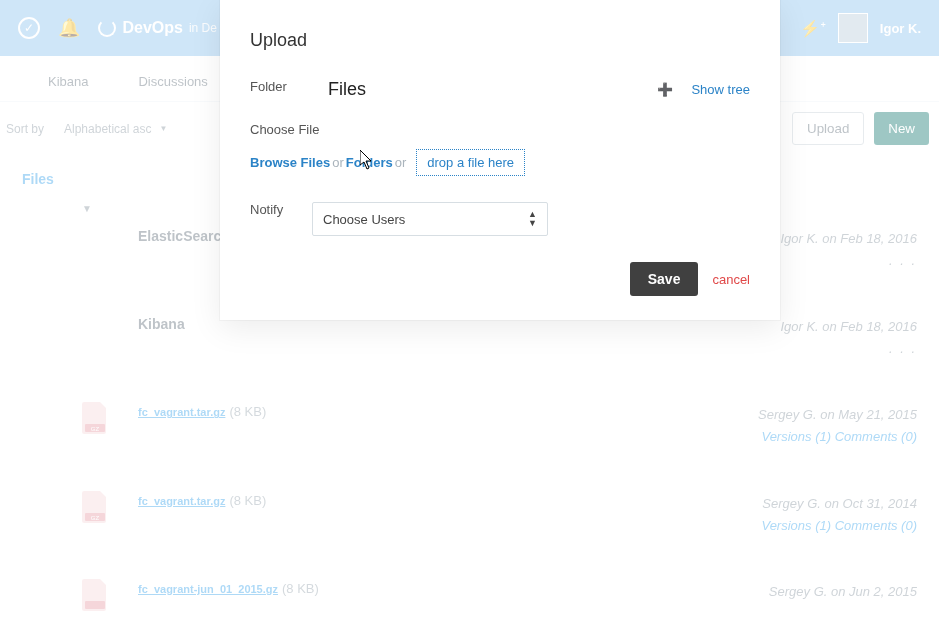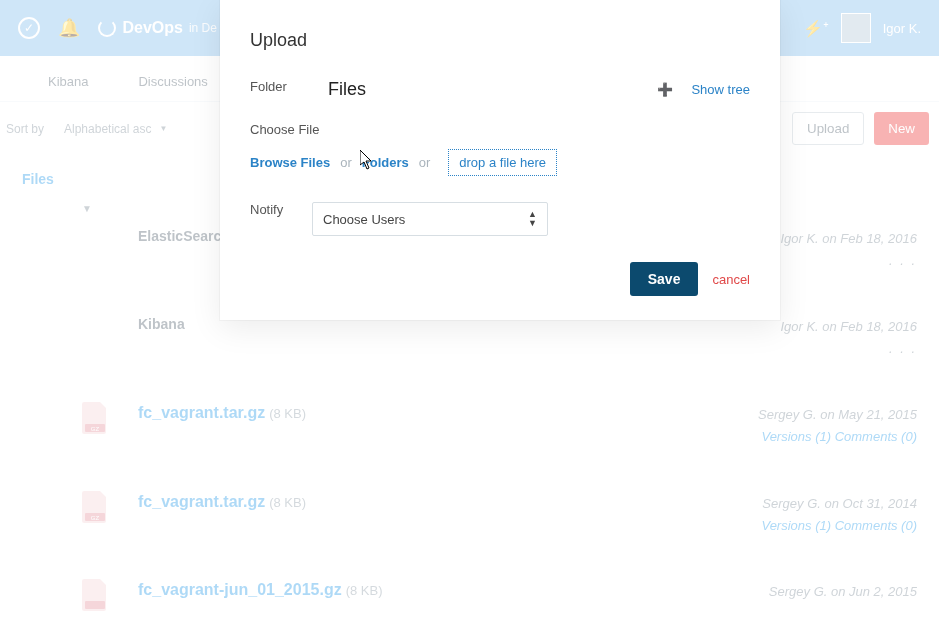--- a/index.html
+++ b/index.html
@@ -29,38 +29,38 @@
       display: flex; align-items: center; justify-content: center;
       font-size: 12px; margin-right: 18px;
     }
     .bell { font-size: 18px; margin-right: 18px; position: relative; }
     .spinner { width: 18px; height: 18px; border: 2px solid #fff; border-top-color: transparent; border-radius: 50%; margin-right: 6px;}
     .proj { font-size: 16px; font-weight: 600; margin-right: 6px;}
     .proj-sub { font-size: 12px; opacity: .9;}
     .top-right { margin-left: auto; display: flex; align-items: center; gap: 12px;}
     .bolt { font-size: 16px; color:#fff; }
     .avatar { width: 30px; height: 30px; background: #b9ccdb; border: 1px solid #fff; }
-    .user { font-weight: 400; }
+    .user { font-weight: 700; }
 
     .tabs { display: flex; gap: 50px; padding: 18px 48px 12px; border-bottom: 1px solid #eef3f8; color:#5e6c78;}
     .filters { padding: 10px 6px; display:flex; align-items:center; color:#8895a0; font-size:12px;}
     .filters .sel { margin-left: 20px; display:flex; align-items:center; }
     .filters .tri { font-size:8px; margin-left:8px; color:#8895a0;}
     .filters .right { margin-left:auto; display:flex; gap:10px; padding-right:4px;}
     .btn-upload { padding:8px 14px; border:1px solid #c4ced6; border-radius:3px; background:#fff; color:#5e6c78;}
-    .btn-new    { padding:8px 14px; border:none; border-radius:3px; background:#ef4444; color:#fff;}
+    .btn-new    { padding:8px 14px; border:none; border-radius:3px; background:#0f766e; color:#fff;}
 
     .side-title { padding: 16px 22px; color:#36a2eb; font-weight:600; font-size:14px;}
     .side-tri { padding-left: 82px; color:#8895a0; font-size:10px;}
 
     .list { padding: 0 22px; }
     .row  { display:flex; padding: 14px 0 30px 116px; }
     .row .name-wrap { flex:0 0 auto;}
     .fname { color:#5e6c78; font-weight:600; font-size:14px;}
-    .link  { color:#36a2eb; font-size:16px; font-weight:600; }
+    .link  { color:#36a2eb; font-size:11px; font-weight:600;text-decoration:underline; }
     .size  { color:#96a3ad; font-size:13px; margin-left:4px;}
     .meta  { margin-left:auto; text-align:right; color:#8895a0; font-size:13px; line-height:1.7;font-style:italic;}
     .meta .v { color:#36a2eb;}
     .dots { letter-spacing:2px; }
     .ficon { position:absolute; margin-left:-56px; margin-top:-2px; width:26px; height:32px; }
     .ficon svg { width:26px; height:32px; }
 
     
     .modal {
       position: absolute; top: 0; left: 220px;
@@ -70,35 +70,35 @@
     }
     .m-title { font-size: 18px; color:#333; margin-bottom: 28px;}
     .m-row { display:flex; margin-bottom: 22px; }
     .m-label { width: 60px; color:#555; font-size:13px; }
     .m-folder-name { font-size: 18px; color:#222; margin-left: 18px;}
     .show-tree { margin-left:auto; display:flex; align-items:center; gap:18px; }
     .plus { color:#2cae2c; font-size: 13px;}
     .tree-link { color:#2b83c7; font-size: 13px; }
 
     .choose { color:#555; font-size:13px; margin-bottom:12px;}
-    .choosers { display:flex; align-items:center; gap:10px; font-size:13px; margin-bottom:26px;}
+    .choosers { display:flex; align-items:center; gap:2px; font-size:13px; margin-bottom:26px;}
     .choosers a { color:#2b83c7; font-weight:600; text-decoration:none;}
     .or { color:#aab4bc; }
     .drop { color:#2b83c7; border:1px dotted #2b83c7; padding:5px 10px; font-weight:400; margin-left: 8px;}
 
     .select {
       width: 236px; padding: 7px 10px; margin-left: 2px;
       border:1px solid #d7dee3; border-radius:2px;
       display:flex; justify-content:space-between; align-items:center;
       color:#444; font-size:13px;
     }
     .select .caret { font-size:9px; line-height:9px; display:flex; flex-direction:column;}
 
     .m-actions { position:absolute; right:30px; bottom:24px; display:flex; align-items:center; gap:14px;}
-    .btn-save { background:#0c4a6e; color:#fff; border:none; border-radius:3px; padding:9px 18px; font-size:14px; font-weight:600;}
+    .btn-save { background:#404040; color:#fff; border:none; border-radius:3px; padding:9px 18px; font-size:14px; font-weight:600;}
     .cancel { color:#e04848; font-size:13px;}
 
     
     .cursor { position:absolute; left:360px; top:150px; font-size:16px; color:#000; pointer-events:none; }
   </style>
 </head>
 <body>
 
 <div class="backdrop">
 

